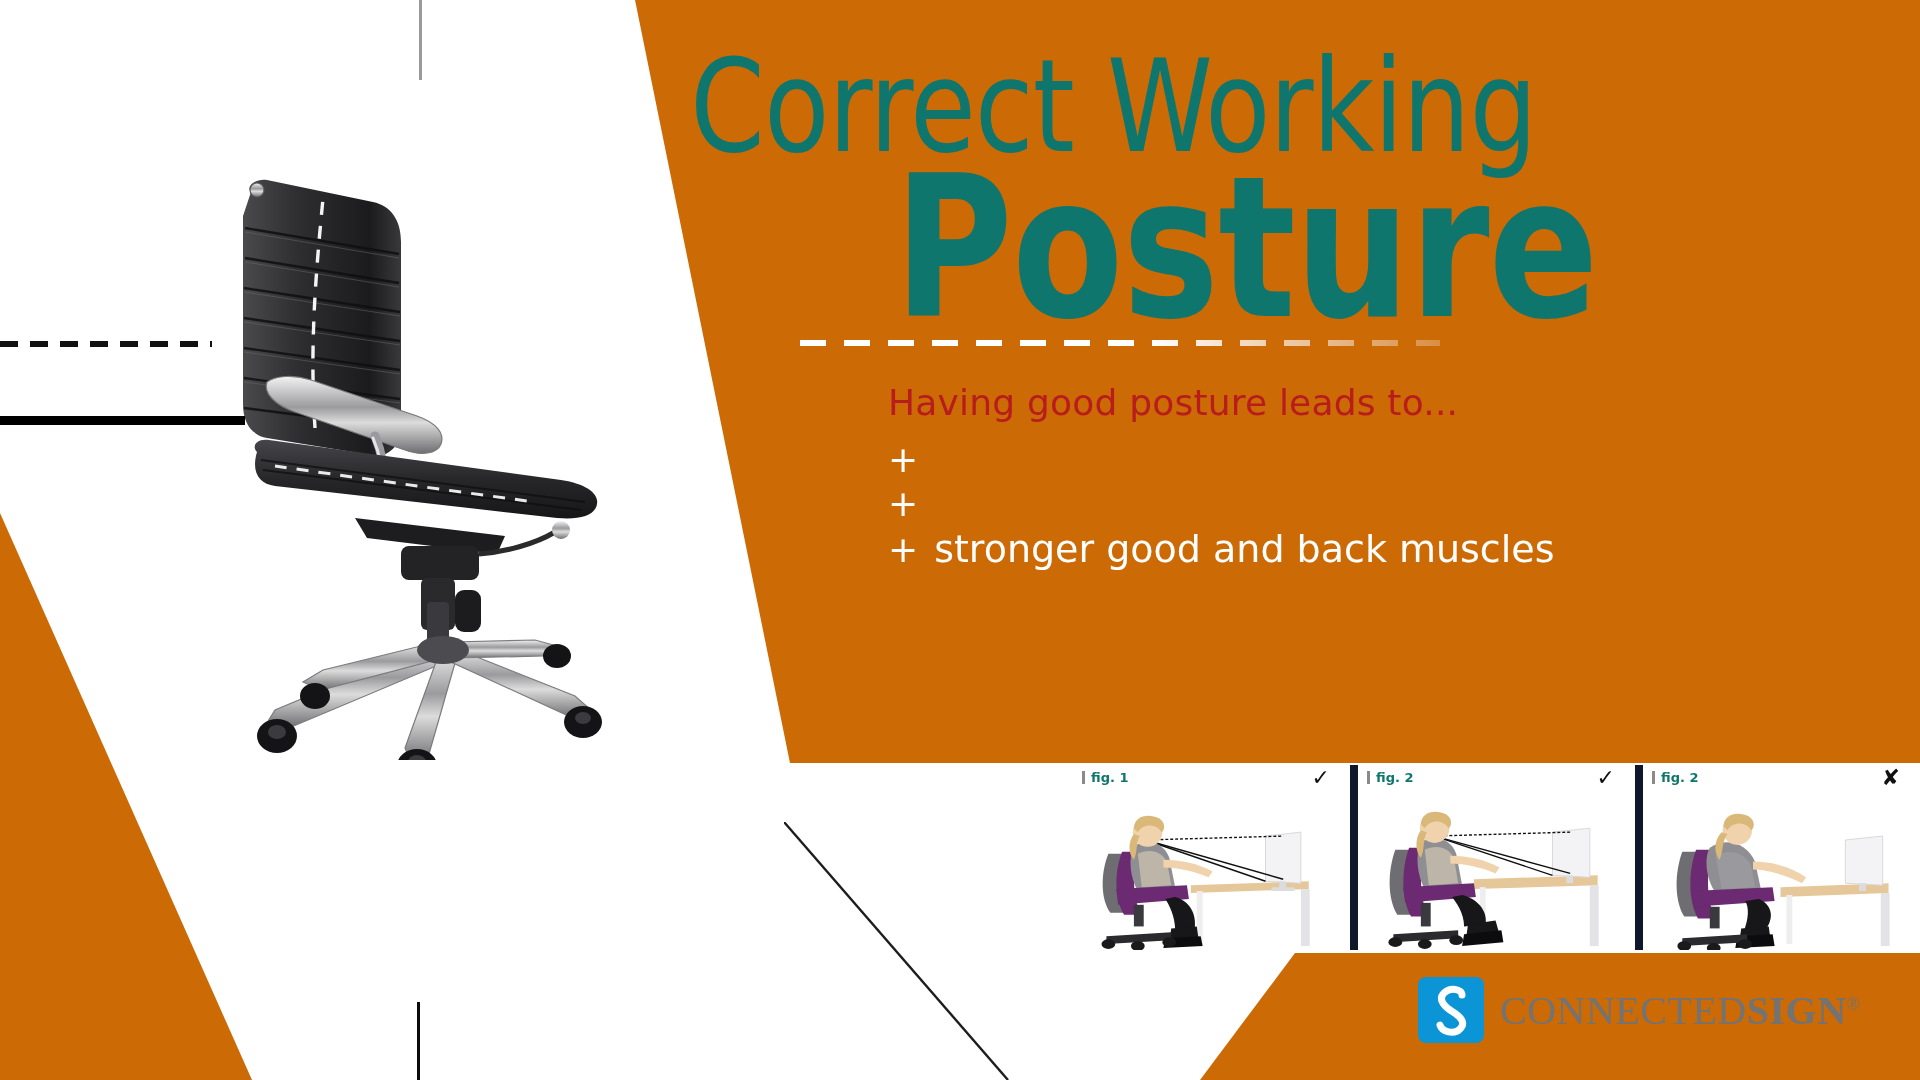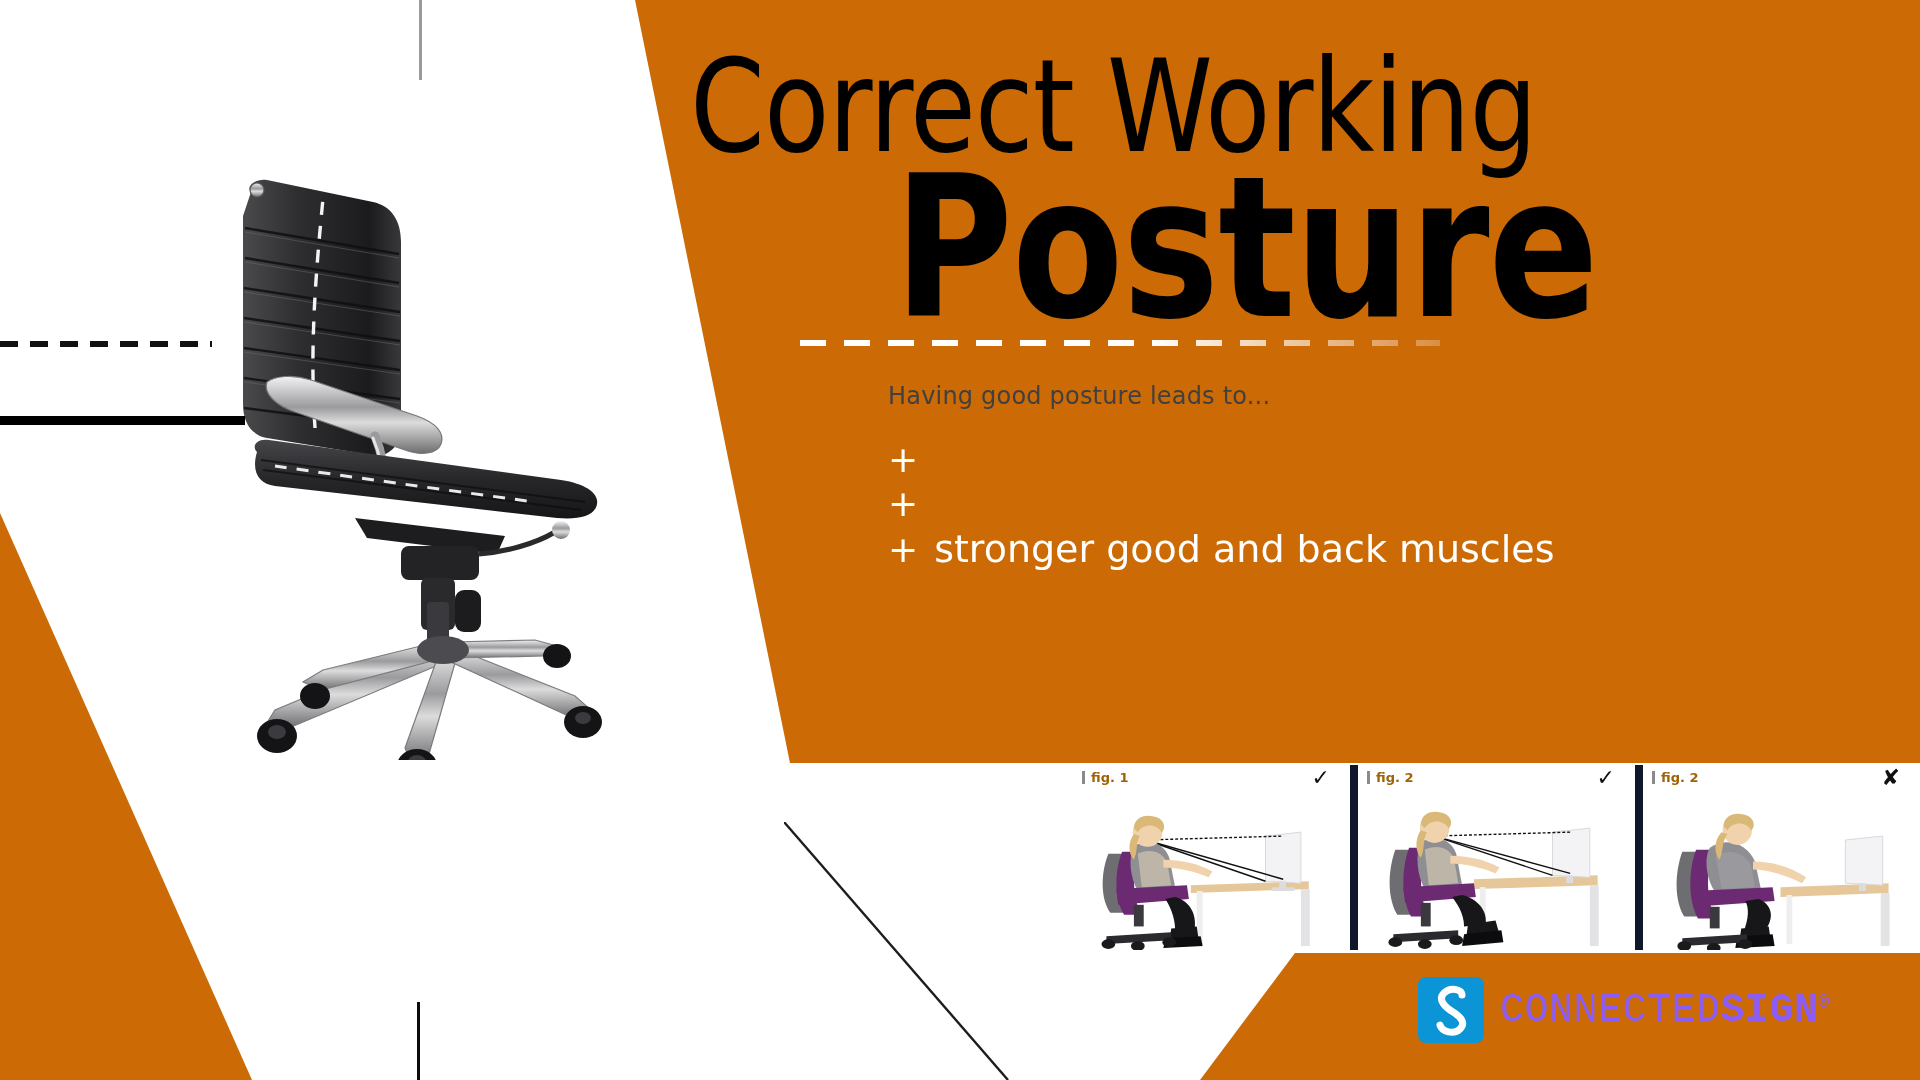--- a/index.html
+++ b/index.html
@@ -30,52 +30,52 @@
   .dash-left{left:0;top:341px;width:212px;height:6px;
     background:repeating-linear-gradient(to right,#111 0 18px,transparent 18px 30px);}
   .rule-left{left:0;top:416px;width:245px;height:9px;background:#000;}
   .diag-br{left:784px;top:822px;width:260px;height:258px;}
   .dash-white{left:800px;top:340px;width:640px;height:6px;
     background:repeating-linear-gradient(to right,#fff 0 26px,transparent 26px 44px);
     -webkit-mask-image:linear-gradient(to right,#000 0%,#000 55%,rgba(0,0,0,.25) 100%);
     mask-image:linear-gradient(to right,#000 0%,#000 55%,rgba(0,0,0,.25) 100%);}
 
   
-  .headline{position:absolute;left:690px;top:52px;width:1200px;color:#000000;
+  .headline{position:absolute;left:690px;top:52px;width:1200px;color:#0f766e;
     font-family:"Liberation Sans Narrow","DejaVu Sans Condensed","Liberation Sans",sans-serif;
     line-height:.86;letter-spacing:-1px;}
   .hl-1{font-size:128px;font-weight:400;transform:scaleX(.93);transform-origin:left top;
         white-space:nowrap;display:block;}
   .hl-2{font-size:196px;font-weight:700;transform:scaleX(.92);transform-origin:left top;
         white-space:nowrap;display:block;margin-left:204px;margin-top:2px;}
 
   
-  .lede{position:absolute;left:888px;top:382px;color:#404040;font-size:24px;font-weight:400;
+  .lede{position:absolute;left:888px;top:382px;color:#b91c1c;font-size:36px;font-weight:400;
         letter-spacing:.2px;font-family:"DejaVu Sans","Liberation Sans",sans-serif;}
   .bullets{position:absolute;left:888px;top:438px;color:#fff;list-style:none;margin:0;padding:0;
         font-family:"DejaVu Sans","Liberation Sans",sans-serif;}
   .bullets li{font-size:38px;line-height:1.22;display:flex;gap:16px;align-items:baseline;white-space:nowrap;}
   .bul-plus{font-weight:400;font-size:36px;}
 
   
   .figstrip{position:absolute;left:1073px;top:765px;width:847px;height:185px;
             background:#fff;display:flex;}
   .figpanel{position:relative;flex:1 1 0;height:100%;background:#fff;}
   .figpanel + .figpanel{border-left:8px solid #0f172a;}
-  .fig-cap{position:absolute;left:9px;top:6px;font-size:13px;font-weight:700;color:#a16207;
+  .fig-cap{position:absolute;left:9px;top:6px;font-size:13px;font-weight:700;color:#0f766e;
            font-family:"DejaVu Sans","Liberation Sans",sans-serif;
            border-left:3px solid #8a8a8a;padding-left:6px;line-height:1;}
   .fig-mark{position:absolute;right:20px;top:2px;font-size:22px;color:#111;line-height:1;}
   .fig-art{position:absolute;left:0;bottom:0;width:100%;height:150px;}
 
   
   .logo{position:absolute;left:1418px;top:977px;display:flex;align-items:center;gap:16px;}
   .logo-mark{width:66px;height:66px;border-radius:8px;background:#0b95d6;position:relative;flex:0 0 auto;}
-  .logo-type{color:#8b5cf6;font-size:40px;letter-spacing:.5px;white-space:nowrap;
-             font-family:Liberation Mono, monospace;text-align:center;}
+  .logo-type{color:#737373;font-size:40px;letter-spacing:.5px;white-space:nowrap;
+             font-family:Liberation Serif, serif;text-align:center;}
   .logo-type .lt-thin{font-weight:300;}
   .logo-type .lt-bold{font-weight:700;}
   .logo-type .lt-reg{font-size:18px;vertical-align:super;font-weight:400;}
 
   .chair{position:absolute;left:205px;top:150px;width:430px;height:610px;}
 </style>
 </head>
 <body>
 
 <div class="stage">

